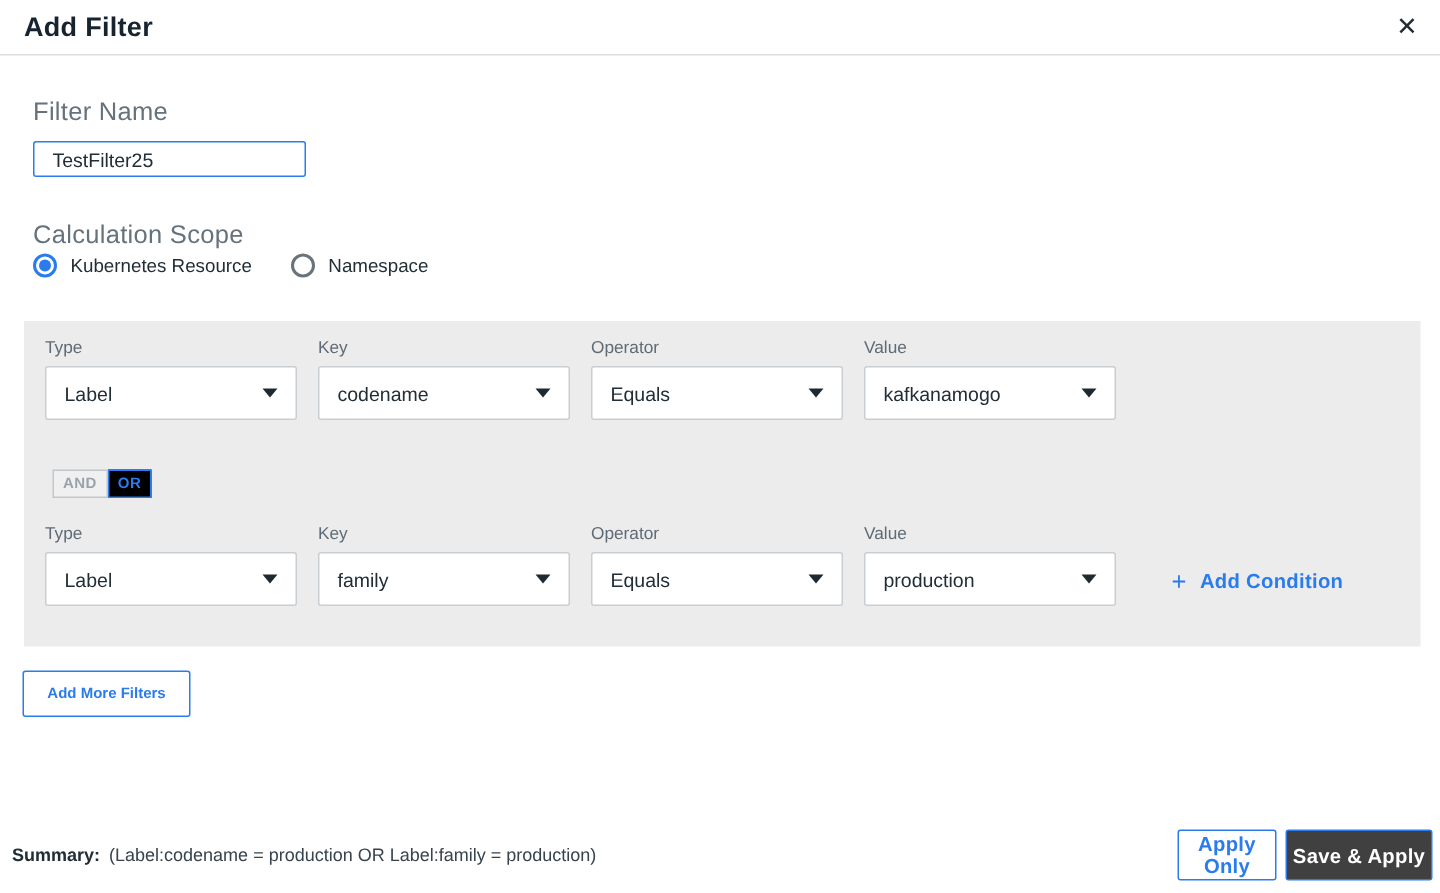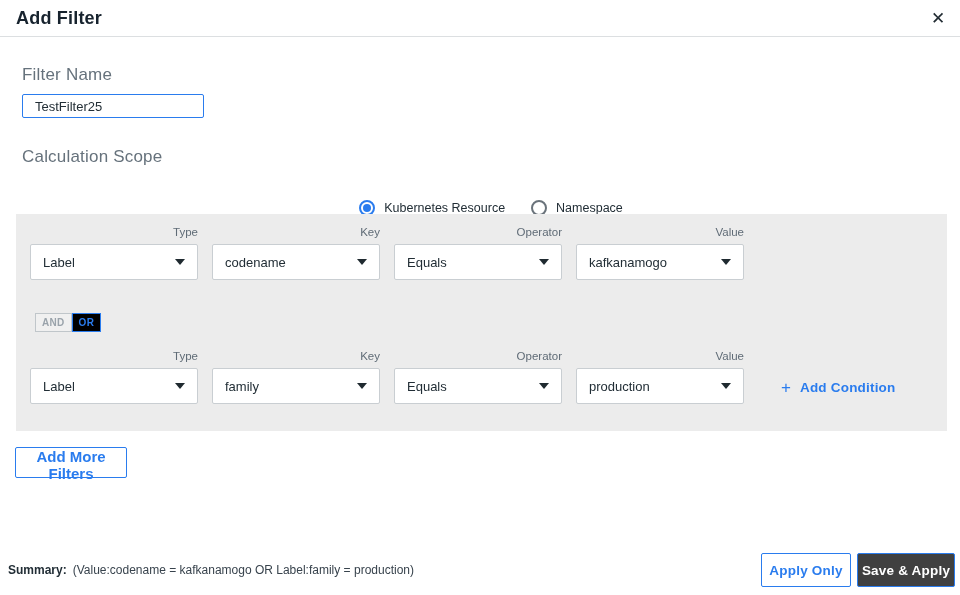--- a/index.html
+++ b/index.html
@@ -36,21 +36,21 @@
     width:182px; height:24px;
     border:1.5px solid #2a7cee;
     border-radius:2px;
     padding:0 12px;
     font-size:13px; color:#222e36;
     font-family:"Liberation Sans", sans-serif;
     outline:none; background:#fff;
   }
   
   .lbl-scope { margin-top:29px; }
-  .radio-row { display:flex; align-items:center; margin-top:31px; height:20px;justify-content:center; }
+  .radio-row { display:flex; align-items:center; margin-top:0; height:20px; }
   .radio-opt { display:flex; align-items:center; cursor:pointer; }
   .radio-opt + .radio-opt { margin-left:26px; }
   .radio-circle {
     width:16px; height:16px; border-radius:50%;
     border:2px solid #6a737b; background:#fff;
     display:inline-flex; align-items:center; justify-content:center;
     flex:0 0 auto;
   }
   .radio-circle.on { border-color:#2a7cee; }
   .radio-circle.on::after {
@@ -59,21 +59,21 @@
   .radio-text { font-size:12.5px; color:#222e36; margin-left:9px; }
   
   .panel {
     position:absolute; left:16px; top:214px;
     width:931px; height:217px;
     background:#ececec;
     padding:12px 14px 0 14px;
   }
   .cond-row { display:flex; }
   .cond-col { width:168px; margin-right:14px; }
-  .cond-label { font-size:11.5px; color:#5f6b76; margin-bottom:6px;text-align:right; }
+  .cond-label { font-size:11.5px; color:#5f6b76; margin-bottom:6px; }
   .dd {
     width:168px; height:36px;
     background:#fff;
     border:1px solid #c9ced2;
     border-radius:2px;
     display:flex; align-items:center; justify-content:space-between;
     padding:0 12px;
     cursor:pointer;
   }
   .dd-text { font-size:13px; color:#222e36; }
@@ -103,39 +103,39 @@
     background:none; border:none; cursor:pointer;
     color:#2a7cee;
   }
   .add-cond .plus { font-size:17px; font-weight:normal; margin-right:9px; line-height:1; }
   .add-cond .txt { font-size:13.5px; font-weight:bold; letter-spacing:.2px; }
   
   .add-more {
     position:absolute; left:15px; top:447px;
     width:112px; height:31px;
     background:#fff; border:1px solid #2a7cee; border-radius:2px;
-    color:#2a7cee; font-size:15px; font-weight:bold;
+    color:#2a7cee; font-size:10px; font-weight:bold;
     cursor:pointer; font-family:"Liberation Sans", sans-serif;
   }
   
   .footer {
     position:absolute; left:0; right:0; bottom:0; height:42px;
     display:flex; align-items:center; justify-content:space-between;
     padding:0 5px 8px 8px;
   }
   .summary { font-size:12px; color:#38434d; }
   .summary .s-label { font-weight:bold; color:#222e36; margin-right:6px; }
   .footer-btns { display:flex; align-items:center; }
   .btn {
     height:34px; border-radius:2px; cursor:pointer;
     font-size:13.5px; font-weight:bold; letter-spacing:.2px;
     font-family:"Liberation Sans", sans-serif;
   }
   .btn-outline {
-    width:90px; background:#fff; border:1px solid #2a7cee; color:#2a7cee;
+    width:66px; background:#fff; border:1px solid #2a7cee; color:#2a7cee;
     margin-right:6px;
   }
   .btn-fill {
     width:98px; background:#404040; border:1px solid #2a7cee; color:#fff;
   }
 </style>
 </head>
 <body>
 
 <div class="hdr">
@@ -233,19 +233,19 @@
       <span class="plus">+</span>
       <span class="txt">Add Condition</span>
     </button>
   </div>
 </div>
 
 <button class="add-more">Add More Filters</button>
 
 <div class="footer">
   <div class="summary">
-    <span class="s-label">Summary:</span><span>(Value:codename = kafkanamogo OR Label:family = production)</span>
+    <span class="s-label">Summary:</span><span>(Label:codename = production OR Label:family = production)</span>
   </div>
   <div class="footer-btns">
     <button class="btn btn-outline">Apply Only</button>
     <button class="btn btn-fill">Save &amp; Apply</button>
   </div>
 </div>
 
 </body></html>

